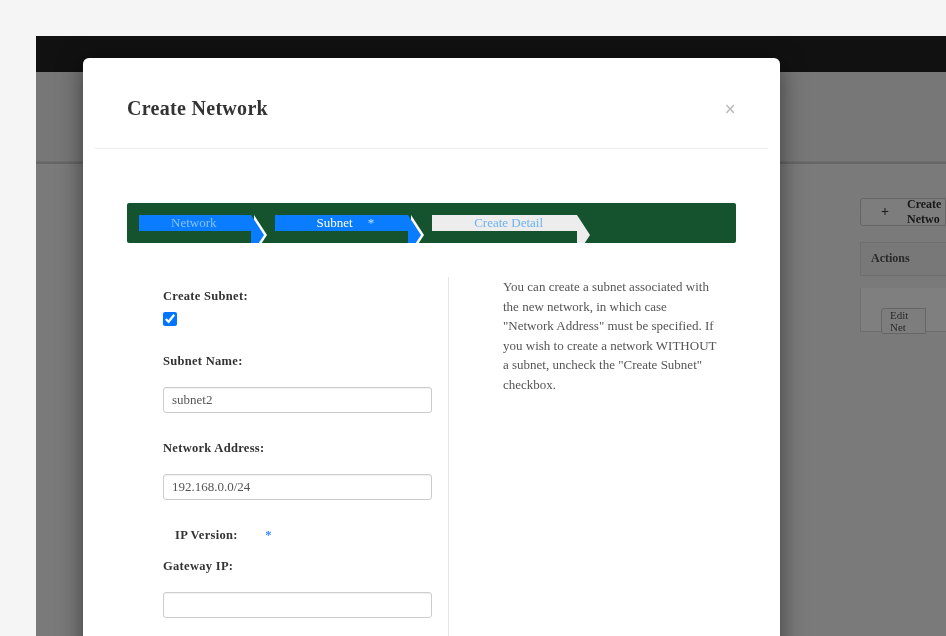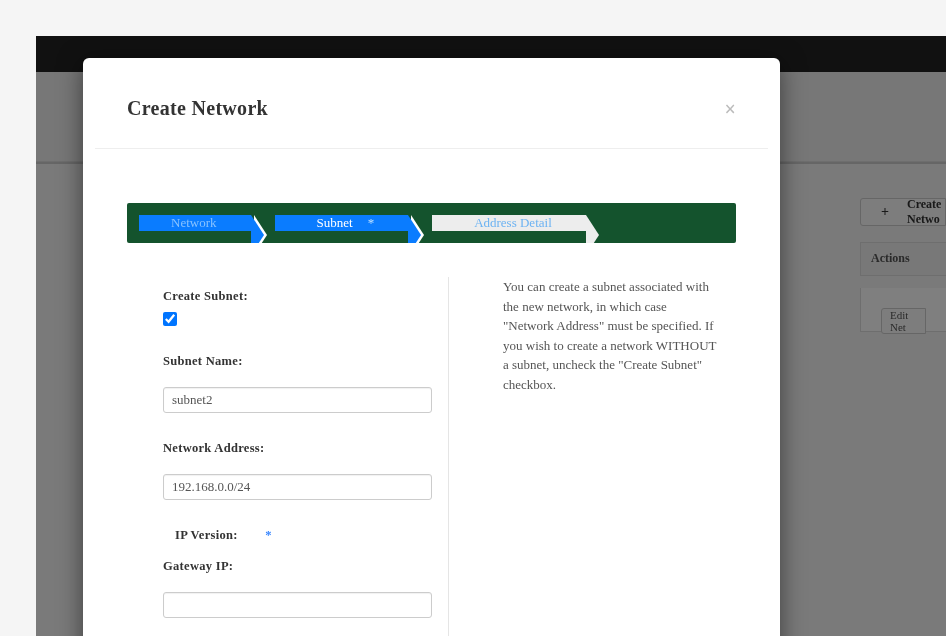--- a/index.html
+++ b/index.html
@@ -113,21 +113,21 @@
 
     <div class="wizard">
       <div class="wiz-step wiz-done">
         <span>Network</span>
       </div>
       <div class="wiz-step wiz-active">
         <span>Subnet</span>
         <span class="ast">*</span>
       </div>
       <div class="wiz-step wiz-pending">
-        <span>Address Detail</span>
+        <span>Create Detail</span>
       </div>
     </div>
 
     <div class="form-row">
       <div class="form-left">
 
         <div class="field">
           <label>Create Subnet:</label>
           <input type="checkbox" checked="" style="">
         </div>

